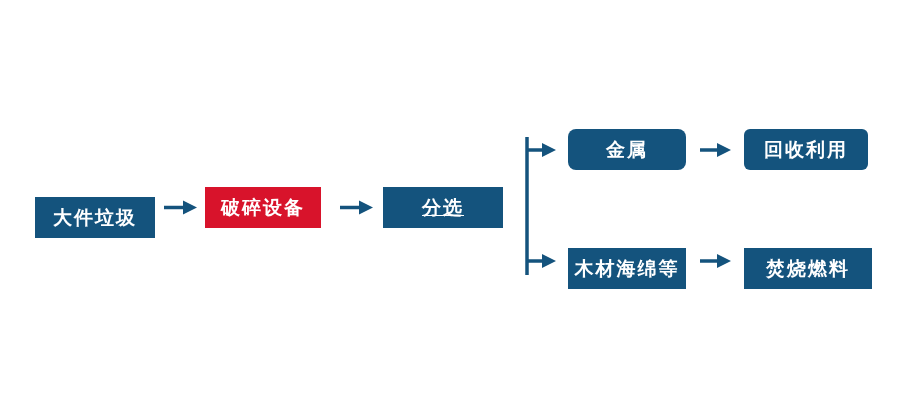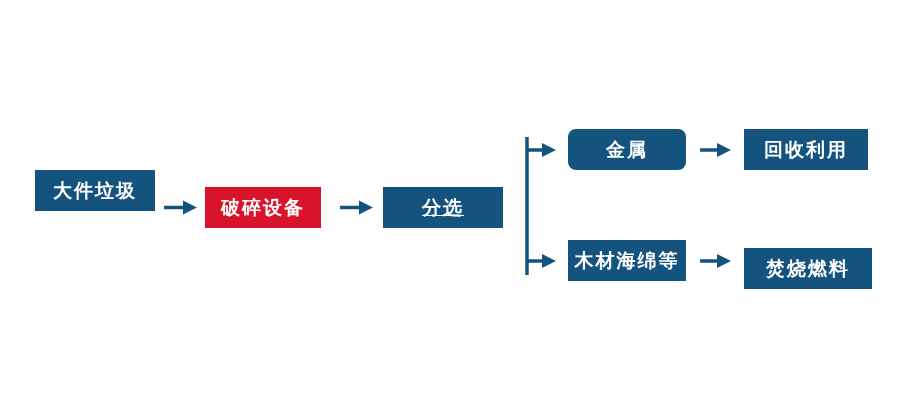--- a/index.html
+++ b/index.html
@@ -79,27 +79,27 @@
       <line x1="700" y1="150" x2="719" y2="150"></line>
       <polygon points="717,143 731,150 717,157"></polygon>
     </g>
 
     <g class="edge">
       <line x1="700" y1="261" x2="719" y2="261"></line>
       <polygon points="717,254 731,261 717,268"></polygon>
     </g>
   </svg>
 
-  <div class="node primary" style="left:35px;  top:170px; width:120px;">大件垃圾</div>
+  <div class="node primary" style="left:35px;  top:197px; width:120px;">大件垃圾</div>
 
   <div class="node accent" style="left:205px; top:187px; width:116px;">破碎设备</div>
 
   <div class="node primary" style="left:383px; top:187px; width:120px;text-decoration:underline;">分选</div>
 
   <div class="node primary" style="left:568px; top:129px; width:118px;border-radius:8px;">金属</div>
 
-  <div class="node primary" style="left:744px; top:129px; width:124px;">回收利用</div>
+  <div class="node primary" style="left:744px; top:129px; width:124px;border-radius:6px;">回收利用</div>
 
-  <div class="node primary" style="left:568px; top:240px; width:118px;">木材海绵等</div>
+  <div class="node primary" style="left:568px; top:248px; width:118px;">木材海绵等</div>
 
   <div class="node primary" style="left:744px; top:248px; width:128px;">焚烧燃料</div>
 
 </div>
 
 </body></html>

